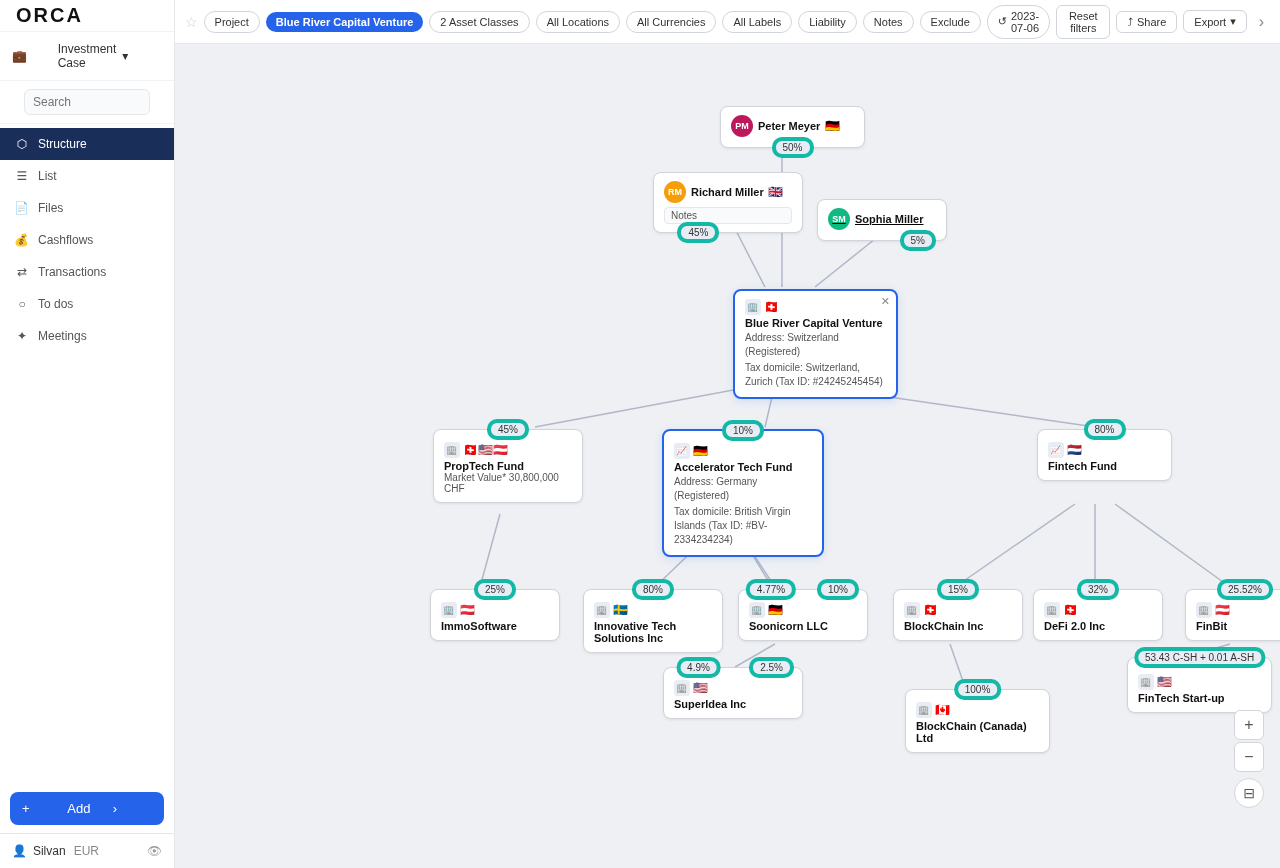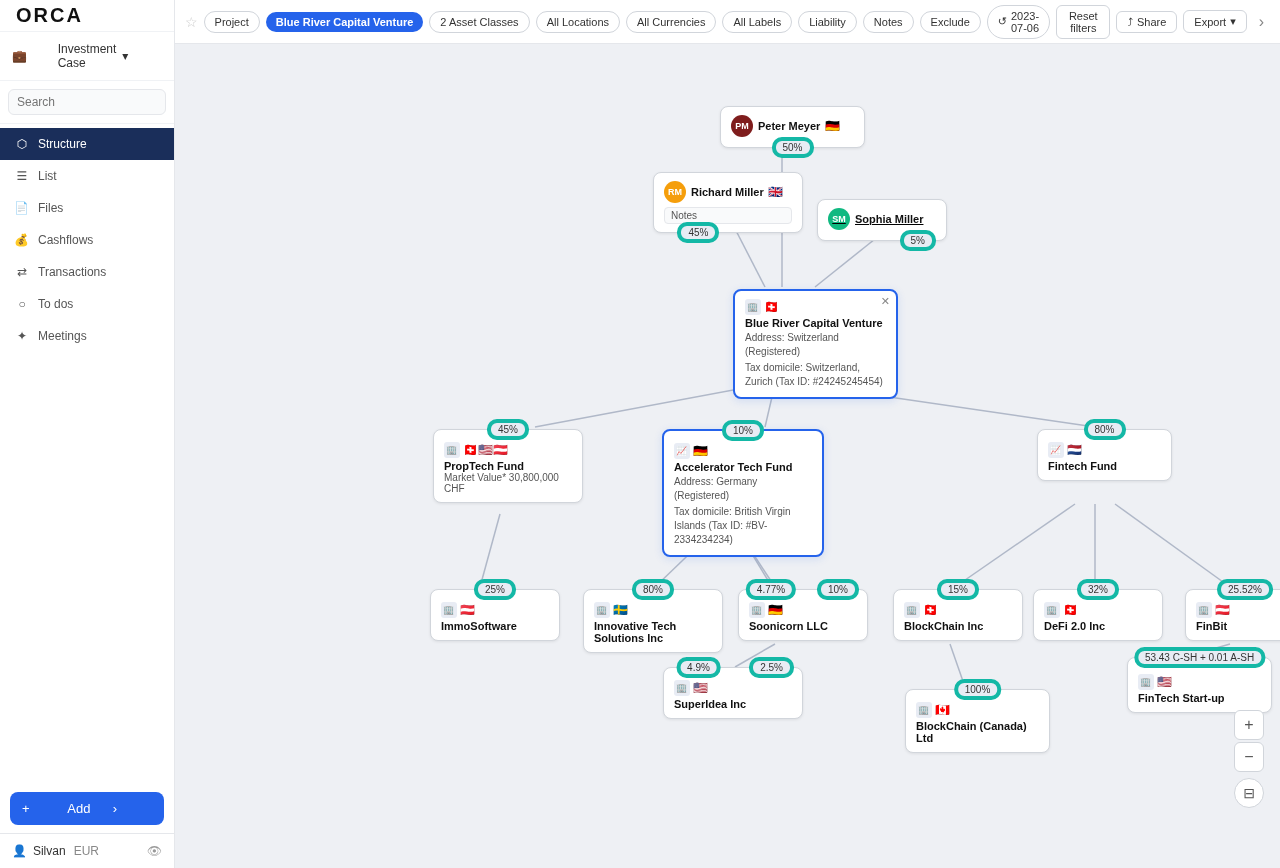--- a/index.html
+++ b/index.html
@@ -13,21 +13,21 @@
     .sidebar-logo {
       padding: 4px 16px; font-size: 20px; font-weight: 800; letter-spacing: 2px; color: #111;
       border-bottom: 1px solid #f0f2f5;
     }
     .sidebar-investment {
       padding: 10px 12px; display: flex; align-items: center; gap: 6px; cursor: pointer;
       font-size: 12px; color: #333; border-bottom: 1px solid #f0f2f5;
     }
     .sidebar-investment span { flex: 1; font-weight: 500; }
     .sidebar-search {
-      padding: 8px 8px; border-bottom: 1px solid #f0f2f5;
+      padding: 8px 24px; border-bottom: 1px solid #f0f2f5;
     }
     .sidebar-search input {
       width: 100%; padding: 5px 8px; border: 1px solid #e5e7eb; border-radius: 6px;
       font-size: 12px; background: #f9fafb; outline: none; color: #555;
     }
     .sidebar-nav { flex: 1; padding: 4px 0; }
     .nav-item {
       display: flex; align-items: center; gap: 8px; padding: 8px 14px; cursor: pointer;
       font-size: 12px; color: #555; border-radius: 0;
     }
@@ -246,21 +246,21 @@
 
       <line x1="600" y1="600" x2="560" y2="623"></line>
 
       <line x1="1055" y1="600" x2="1010" y2="613"></line>
 
       <line x1="775" y1="600" x2="790" y2="643"></line>
     </svg>
 
     <div class="node" style="left:545px; top:62px; width:145px;">
       <div class="node-header">
-        <div class="node-avatar" style="background:#7f1d1d;">PM</div>
+        <div class="node-avatar" style="background:#be185d;">PM</div>
         <span class="node-title">Peter Meyer</span>
         <span class="flag">🇩🇪</span>
       </div>
       <div class="pct-badge" style="bottom:-11px; left:50%; transform:translateX(-50%);">50%</div>
     </div>
 
     <div class="node" style="left:478px; top:128px; width:150px;">
       <div class="node-header">
         <div class="node-avatar" style="background:#f59e0b;">RM</div>
         <span class="node-title">Richard Miller</span>

